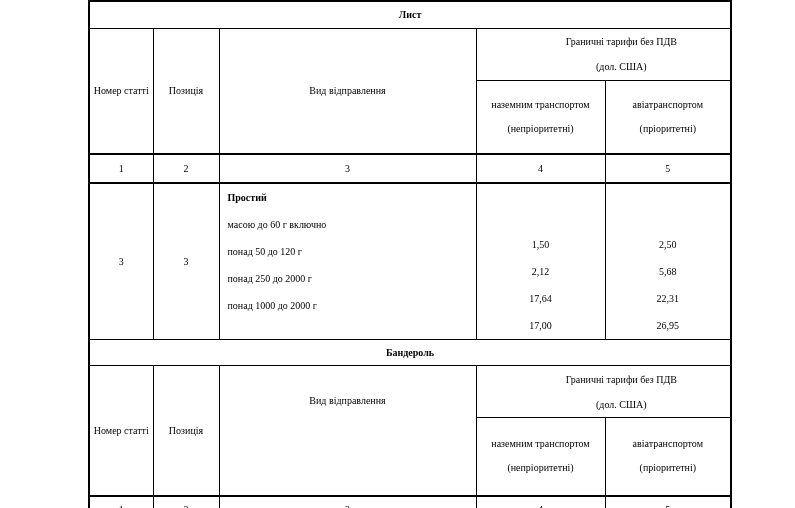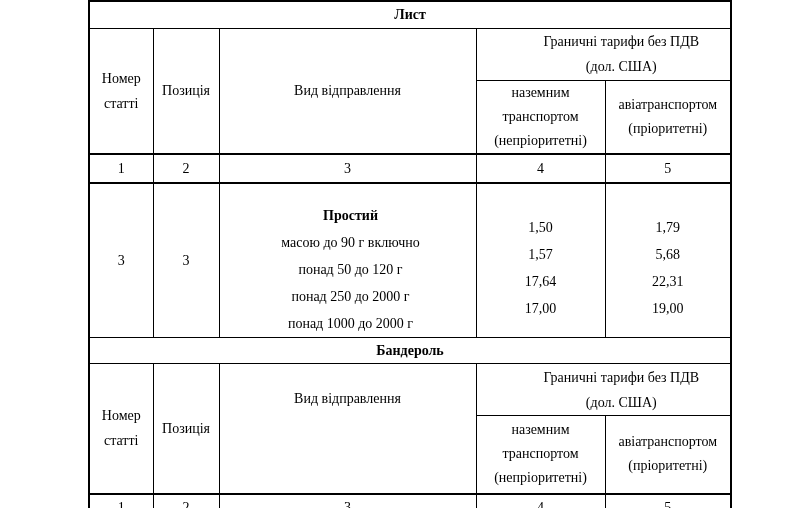--- a/index.html
+++ b/index.html
@@ -21,21 +21,21 @@
     top: 0;
     width: 642px;
     border-collapse: collapse;
     table-layout: fixed;
     border: 2px solid #000000;
   }
   td {
     border: 1px solid #000000;
     text-align: center;
     vertical-align: middle;
-    font-size: 14px;
+    font-size: 10px;
     line-height: 25px;
     padding: 0 2px;
     overflow: hidden;
   }
   tr.title-row td {
     font-weight: bold;
   }
   tr.row-title-1 { height: 27px; }
   tr.row-head-a  { height: 52px; }
   tr.row-head-b  { height: 74px; }
@@ -52,27 +52,27 @@
     border-top-width: 2px;
     border-bottom-width: 2px;
   }
 
   td.shipment-top {
     vertical-align: top;
     padding-top: 22px;
   }
 
   td.data-labels {
-    text-align: center;
+    text-align: left;
     vertical-align: top;
-    padding: 18px 2px 0 8px;
+    padding: 0 2px 0 8px;
   }
   td.data-values {
     vertical-align: top;
-    padding-top: 3px;
+    padding-top: 20px;
   }
   .data-line {
     height: 27px;
     line-height: 27px;
     white-space: nowrap;
   }
   .data-line.bold { font-weight: bold; }
   .hdr-line { line-height: 25px; padding-left: 36px; }
 </style>
 </head>
@@ -109,38 +109,38 @@
     <td>2</td>
     <td>3</td>
     <td>4</td>
     <td>5</td>
   </tr>
   <tr class="row-data">
     <td>3</td>
     <td>3</td>
     <td class="data-labels">
       <div class="data-line bold">Простий</div>
-      <div class="data-line">масою до 90 г включно</div>
+      <div class="data-line">масою до 60 г включно</div>
       <div class="data-line">понад 50 до 120 г</div>
       <div class="data-line">понад 250 до 2000 г</div>
       <div class="data-line">понад 1000 до 2000 г</div>
     </td>
     <td class="data-values">
       <div class="data-line"></div>
       <div class="data-line">1,50</div>
-      <div class="data-line">1,57</div>
+      <div class="data-line">2,12</div>
       <div class="data-line">17,64</div>
       <div class="data-line">17,00</div>
     </td>
     <td class="data-values">
       <div class="data-line"></div>
-      <div class="data-line">1,79</div>
+      <div class="data-line">2,50</div>
       <div class="data-line">5,68</div>
       <div class="data-line">22,31</div>
-      <div class="data-line">19,00</div>
+      <div class="data-line">26,95</div>
     </td>
   </tr>
 
   <tr class="title-row row-title-2">
     <td colspan="5">Бандероль</td>
   </tr>
   <tr class="row-head-a2">
     <td rowspan="2">Номер статті</td>
     <td rowspan="2">Позиція</td>
     <td rowspan="2" class="shipment-top">Вид відправлення</td>

